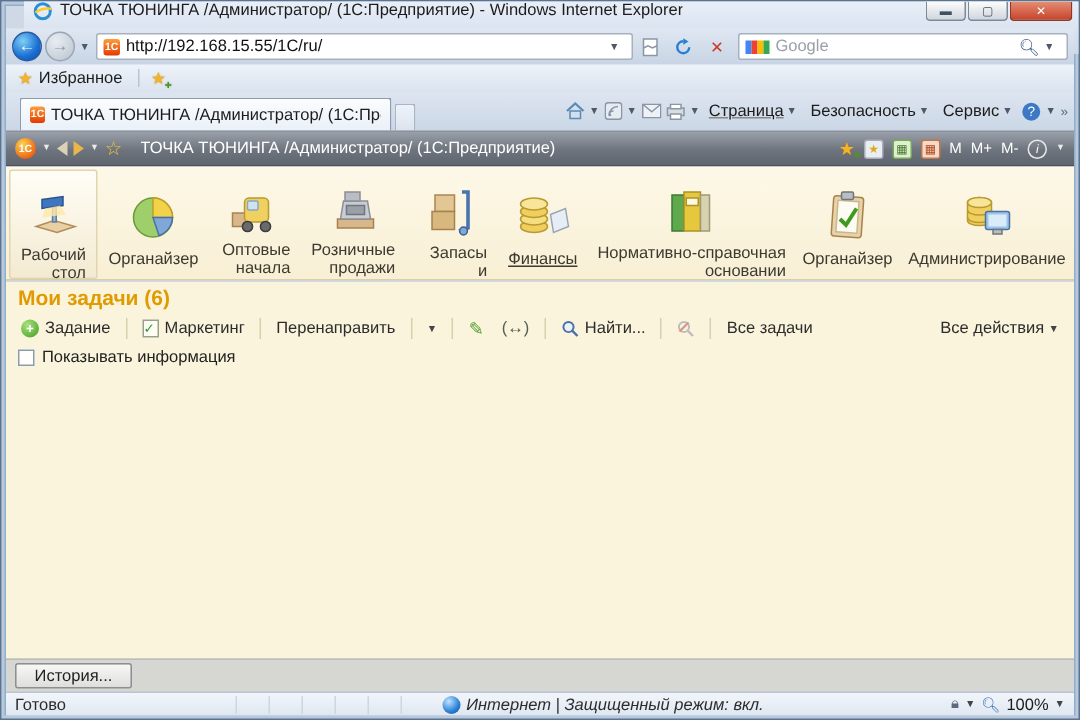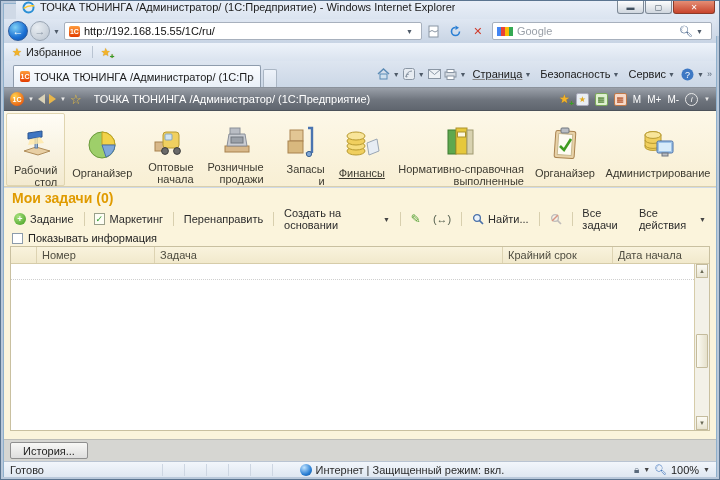--- a/index.html
+++ b/index.html
@@ -130,21 +130,21 @@
 
   
   .statusbar { position:absolute; left:3px; right:3px; bottom:2px; height:16px;
     background:linear-gradient(#f2f6fb,#dfe7f1); border-top:1px solid #b9c4d2;
     display:flex; align-items:center; padding:0 6px; color:#2c2c2c; }
   .sb-ready { flex:0 0 auto; }
   .sb-cells { display:flex; margin-left:auto; margin-right:6px; }
   .sb-cell { width:22px; height:12px; border-left:1px solid #cdd6e2; }
   .globe { width:12px; height:12px; border-radius:50%; background:radial-gradient(circle at 35% 30%,#bfe3ff,#2a7fd4 60%,#0e4f92);
     margin-right:4px; }
-  .sb-zone { margin-right:auto; }
+  .sb-zone { margin-right:auto;font-style:italic; }
   .sb-right { display:flex; align-items:center; gap:4px; margin-left:12px; }
   .sb-ic { color:#5b6b7c; font-size:10px; }
   .zoom-label { color:#1c1c1c; }
 </style>
 </head>
 <body>
 
 <div id="window">
 
   <div class="titlebar">
@@ -358,21 +358,21 @@
     </div>
     <div class="sec" style="width:136px;">
       <span class="sec-ic">
         <svg width="40" height="36" viewBox="0 0 40 36">
           <rect x="8" y="6" width="8" height="24" fill="#5ea84e" stroke="#3c7a30"></rect>
           <rect x="16" y="4" width="11" height="26" fill="#e6c83c" stroke="#ab922a"></rect>
           <rect x="27" y="6" width="6" height="24" fill="#d8d2b0" stroke="#a09a70"></rect>
           <rect x="17.5" y="8" width="8" height="5" fill="#fdf8e0" stroke="#ab922a"></rect>
         </svg>
       </span>
-      <span class="sec-lb" style="width:128px;">Нормативно-справочная выполненные</span>
+      <span class="sec-lb" style="width:128px;">Нормативно-справочная основании</span>
     </div>
     <div class="sec" style="width:86px;">
       <span class="sec-ic">
         <svg width="34" height="36" viewBox="0 0 34 36">
           <rect x="7" y="5" width="20" height="27" rx="2" fill="#e8d2a8" stroke="#a8824e" transform="rotate(4 17 18)"></rect>
           <rect x="10" y="8" width="14" height="21" fill="#fdfbf2" stroke="#c8b890" transform="rotate(4 17 18)"></rect>
           <rect x="13" y="2" width="8" height="5" rx="1" fill="#b9bdc4" stroke="#70767e"></rect>
           <path d="M12 20 L16 24 L23 13" fill="none" stroke="#3f9b1f" stroke-width="2.6"></path>
         </svg>
       </span>
@@ -387,39 +387,38 @@
           <rect x="18" y="14" width="16" height="12" rx="1.5" fill="#9fc4e8" stroke="#4a70a8"></rect>
           <rect x="20" y="16" width="12" height="8" fill="#d8ecfa"></rect>
           <rect x="23" y="26" width="6" height="3" fill="#b9bdc4" stroke="#70767e"></rect>
         </svg>
       </span>
       <span class="sec-lb">Администрирование</span>
     </div>
   </div>
 
   <div class="content">
-    <div class="tasks-title">Мои задачи (0)</div>
+    <div class="tasks-title">Мои задачи (6)</div>
 
     <div class="task-toolbar">
       <span class="tbtn">
         <span class="green-plus">+</span>
         <span>Задание</span>
       </span>
       <span class="tsep"></span>
       <span class="tbtn">
         <span class="sheet-check"></span>
         <span>Маркетинг</span>
       </span>
       <span class="tsep"></span>
       <span class="tbtn">
           <span>Перенаправить</span>
         </span>
       <span class="tsep"></span>
       <span class="tbtn">
-        <span>Создать на основании</span>
         <span class="caret-dark">▼</span>
       </span>
       <span class="tsep"></span>
       <span class="tbtn pencil">✎</span>
       <span class="tbtn interval">(↔)</span>
       <span class="tsep"></span>
       <span class="tbtn">
         <svg width="12" height="12" viewBox="0 0 12 12">
           <circle cx="5" cy="5" r="3.4" fill="#eaf2fa" stroke="#4a70a8" stroke-width="1.3"></circle>
           <line x1="7.6" y1="7.6" x2="11" y2="11" stroke="#4a70a8" stroke-width="1.6"></line>
@@ -442,37 +441,20 @@
         <span>Все действия</span>
         <span class="caret-dark">▼</span>
       </span>
     </div>
 
     <div class="checkbox-row">
       <span class="cbox"></span>
       <span>Показывать информация</span>
     </div>
 
-    <div class="tasktable">
-      <div class="thead">
-        <span class="th c0"></span>
-        <span class="th c1">Номер</span>
-        <span class="th c2">Задача</span>
-        <span class="th c3">Крайний срок</span>
-        <span class="th c4">Дата начала</span>
-      </div>
-      <div class="tbody">
-        <div class="emptyrow"></div>
-      </div>
-      <div class="vscroll">
-        <div class="varrow up">▲</div>
-        <div class="vthumb"></div>
-        <div class="varrow down">▼</div>
-      </div>
-    </div>
   </div>
 
   <div class="history-strip">
     <div class="history-btn">История...</div>
   </div>
 
   <div class="statusbar">
     <span class="sb-ready">Готово</span>
     <div class="sb-cells">
       <span class="sb-cell"></span>

